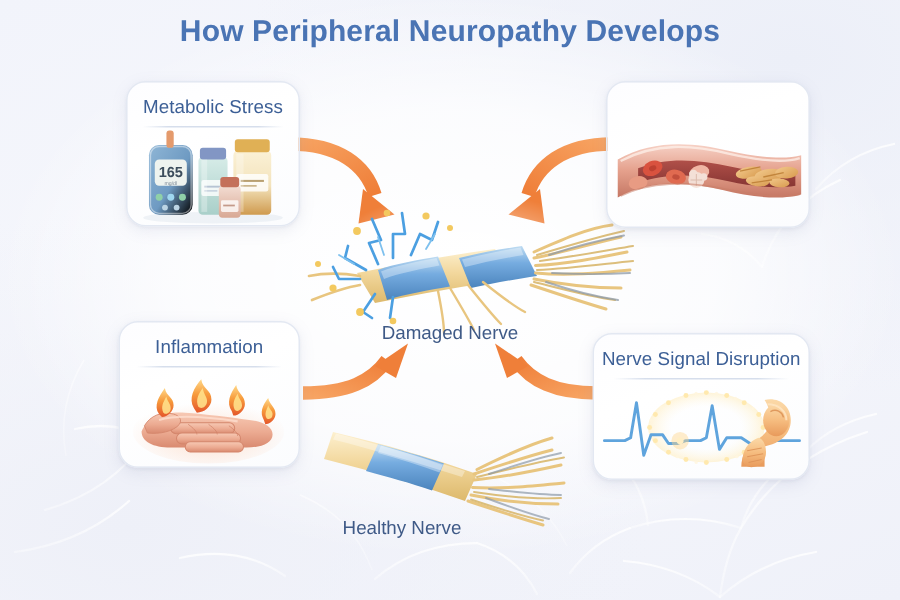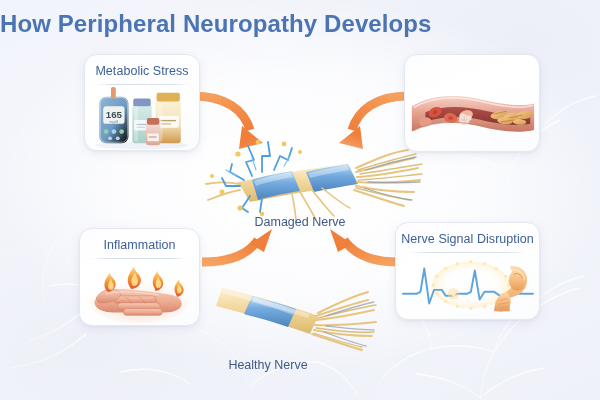--- a/index.html
+++ b/index.html
@@ -42,37 +42,37 @@
     content:"";
     position:absolute;left:9%;right:9%;bottom:0;height:1px;
     background:linear-gradient(90deg,rgba(210,220,238,0),#d6deec 18%,#d6deec 82%,rgba(210,220,238,0));
   }
   .card-art{position:absolute;left:0;right:0;top:30px;bottom:0;text-align:center;}
   .card-art svg{width:100%;height:100%;display:block;}
 
   
   #headline{
     position:absolute;top:10px;left:0;width:600px;
-    text-align:left;
-    font-size:24px;
+    text-align:center;
+    font-size:20px;
     font-weight:bold;
     color:#4a74b4;
     letter-spacing:0.1px;
   }
 
   
   .nerve-label{
     position:absolute;
     text-align:center;
     font-size:12.5px;
     color:#3f5a87;
     white-space:nowrap;
   }
   #damaged-label{ top:215px; left:0; width:600px; }
-  #healthy-label{ top:358px; left:0; width:536px; }
+  #healthy-label{ top:345px; left:0; width:536px; }
 
   .art-layer{position:absolute;inset:0;width:600px;height:400px;pointer-events:none;}
 </style>
 </head>
 <body>
 
 <div id="stage">
 
   <svg class="bg-svg" viewBox="0 0 600 400">
     <defs>
@@ -404,21 +404,21 @@
           <path d="M56 36 L64 36"></path>
             <path d="M60 32 L60 40"></path>
         </g>
 
         <path d="M8 23 C32 10 58 12 82 18 C104 23 122 24 131 21" stroke="#fdf0e9" stroke-width="1.6" fill="none" opacity="0.75"></path>
         <path d="M8 47 C28 37 54 37 78 42 C98 46 118 49 131 46" stroke="#c97e68" stroke-width="1.2" fill="none" opacity="0.55"></path>
       </svg>
     </div>
   </div>
 
-  <div class="card" style="left:79px;top:228px;width:121px;height:98px;">
+  <div class="card" style="left:79px;top:214px;width:121px;height:98px;">
     <div class="card-title">Inflammation</div>
     <div class="card-art">
       <svg viewBox="0 0 121 68">
         <defs>
           <linearGradient id="handG" x1="0" y1="0" x2="0" y2="1">
             <stop offset="0%" stop-color="#f7c9b4"></stop>
               <stop offset="55%" stop-color="#ecab92"></stop>
               <stop offset="100%" stop-color="#d98a70"></stop>
           </linearGradient>
           <linearGradient id="flameG" x1="0" y1="0" x2="0" y2="1">

